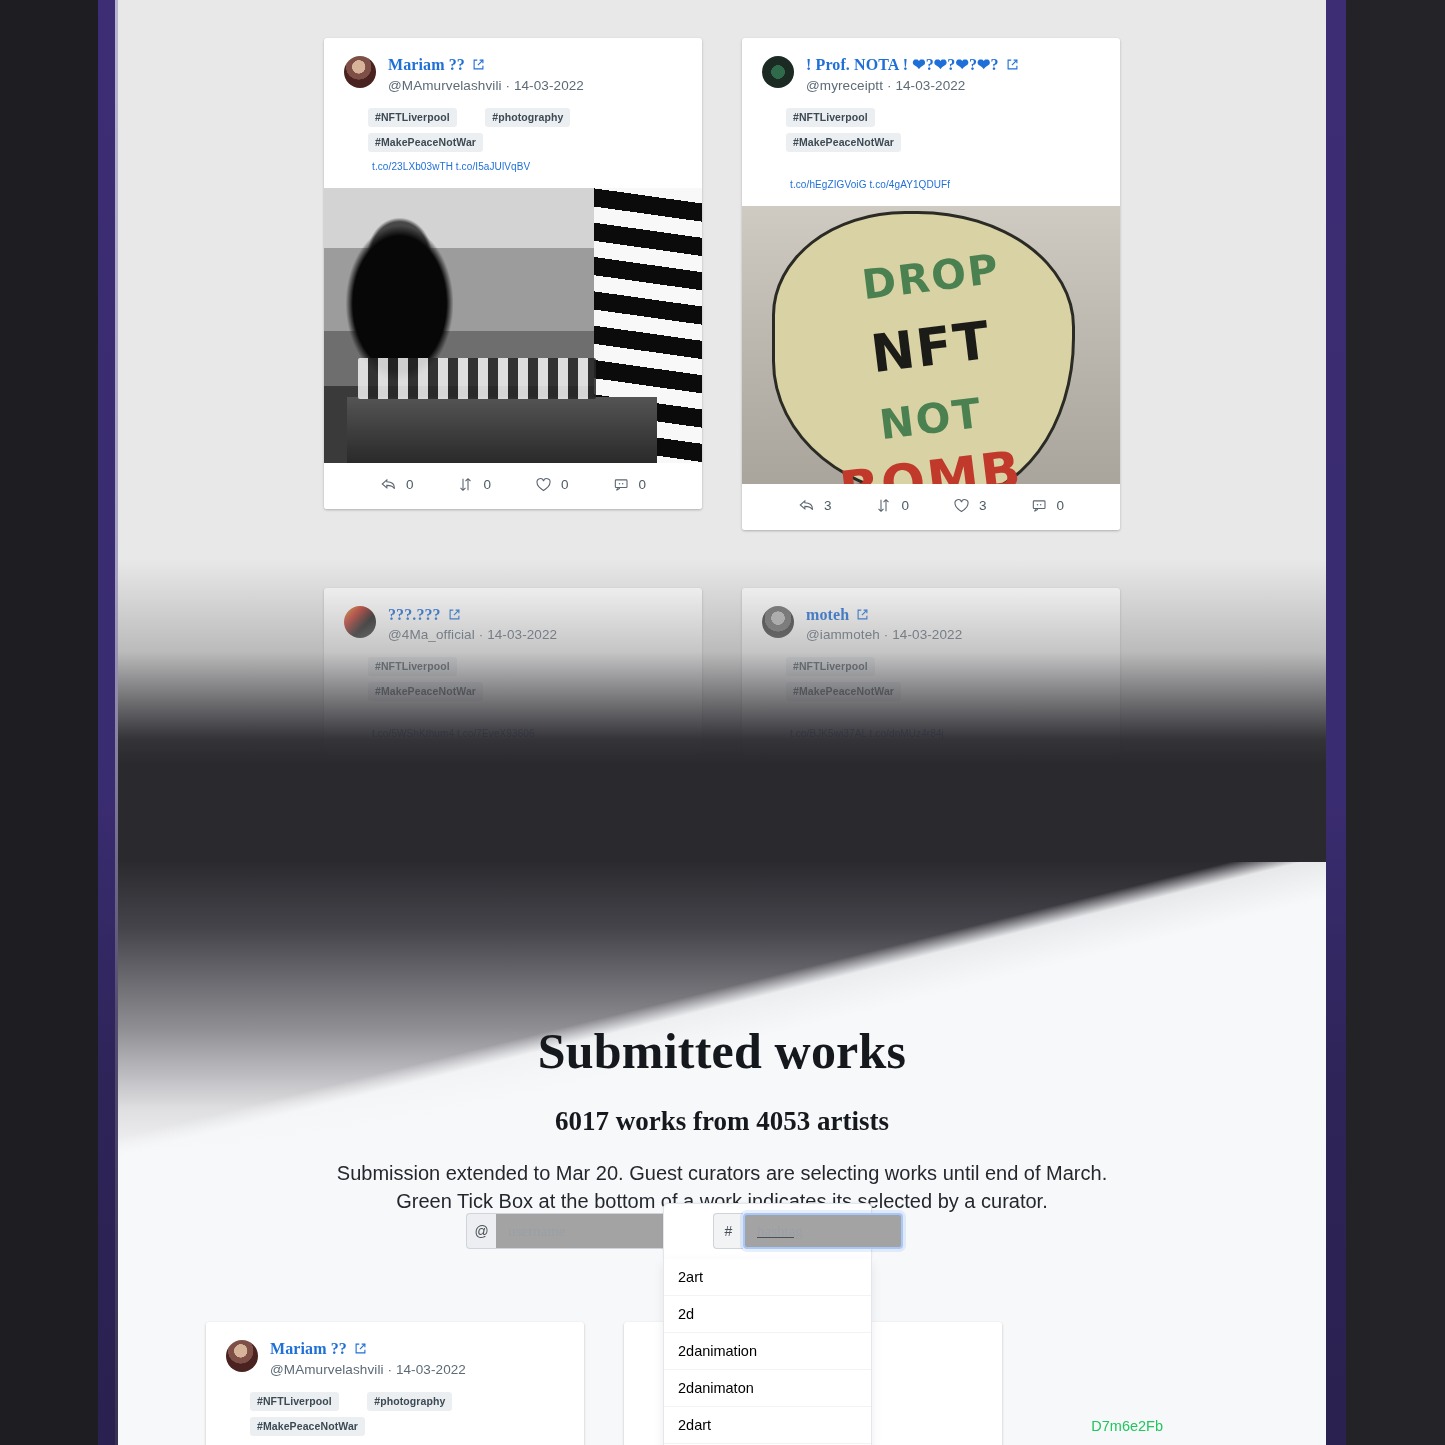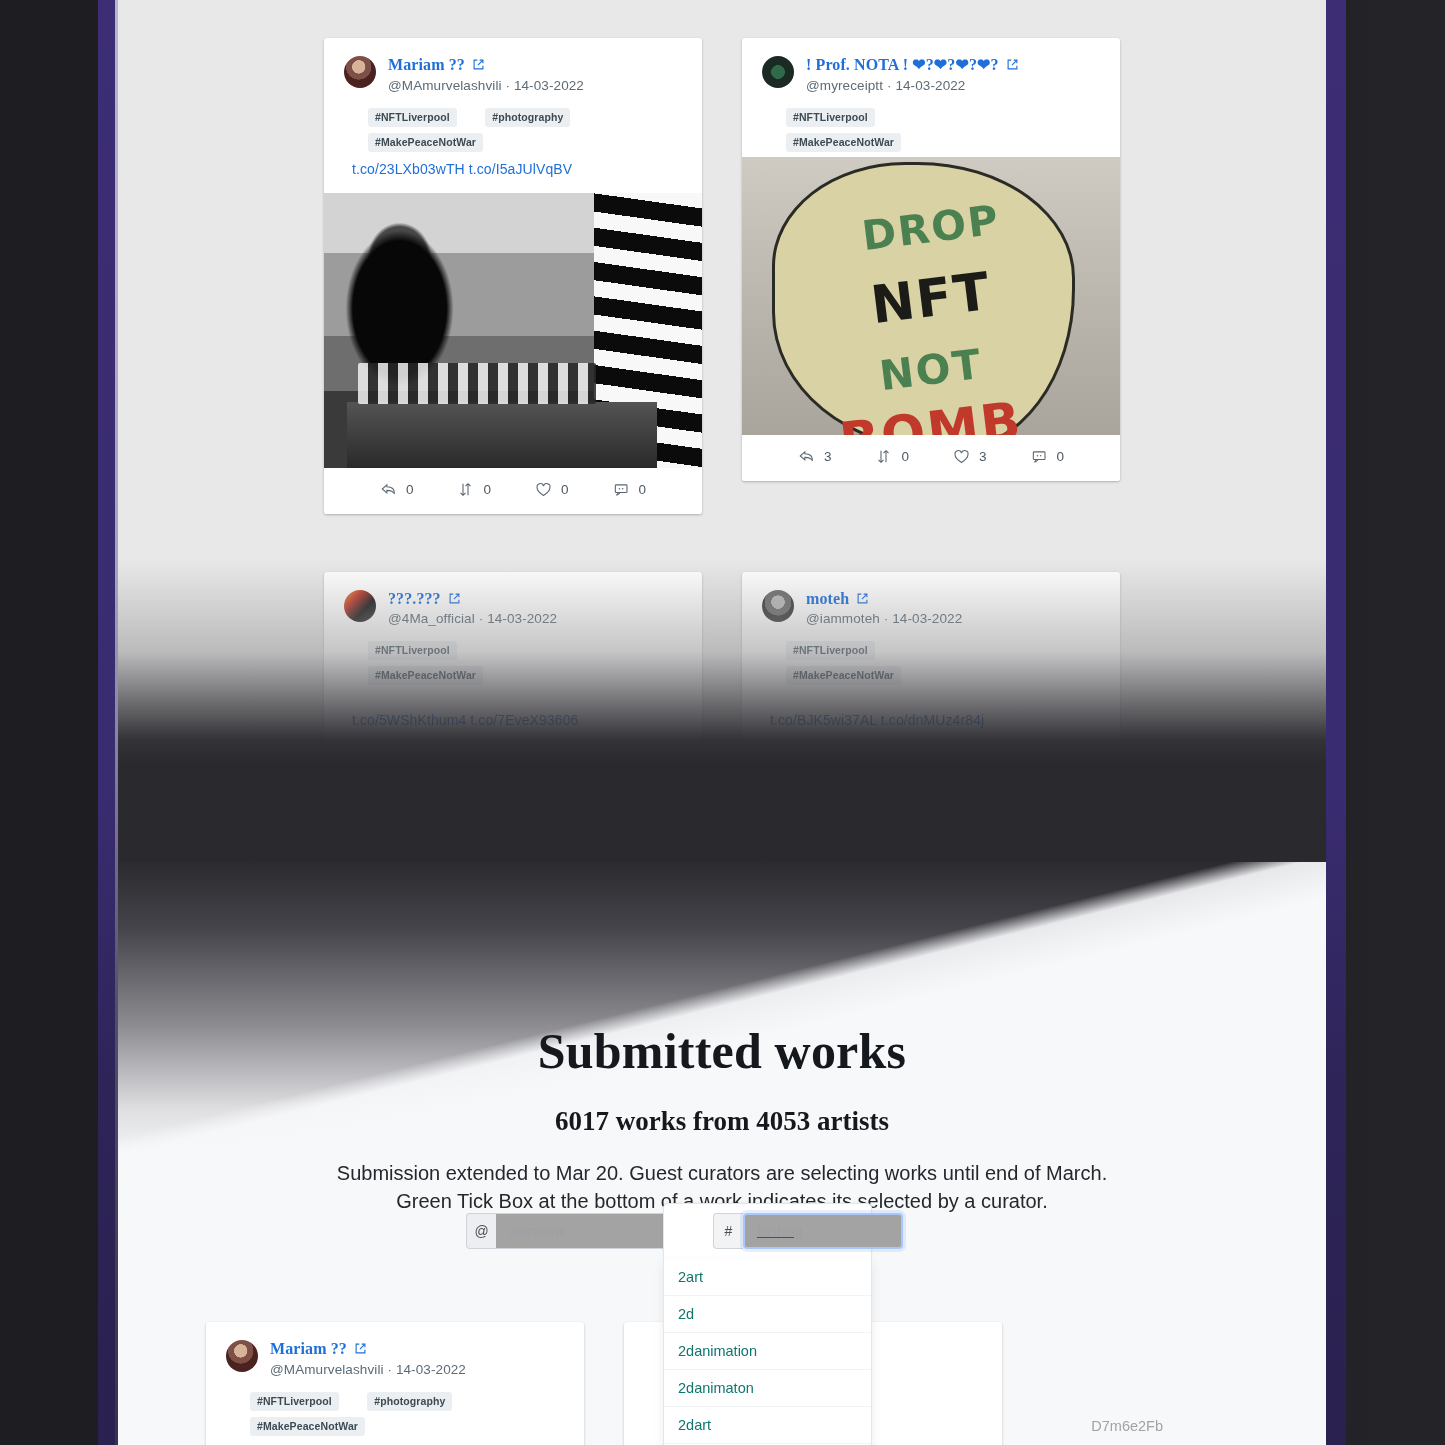--- a/index.html
+++ b/index.html
@@ -90,21 +90,21 @@
 
   .tags { padding: 14px 20px 0 28px; }
   .tagline { margin-bottom:5px; }
   .tag {
     display:inline-block; margin-right:8px; padding:3px 7px 4px 7px;
     background:#eceff1; color:#3c4a54; border-radius:3px;
     font-size:10.5px; font-weight:700; letter-spacing:.1px;margin-left:16px;
   }
   .links {
     padding: 4px 20px 16px 28px;
-    font-size:14px; color:#1f6fd8; letter-spacing:.1px; word-break:break-all;
+    font-size:10px; color:#1f6fd8; letter-spacing:.1px; word-break:break-all;margin-left:20px;
   }
   .links.spaced { padding-top:22px; }
 
   .media { width:100%; display:block; position:relative; overflow:hidden; }
   .media.h275 { height:275px; }
   .media.h278 { height:278px; }
 
   
   .img-chess {
     width:100%; height:100%;
@@ -228,35 +228,35 @@
   }
   .ig.hash { position:relative; z-index:2; }
 
   .dropdown {
     position:absolute; left:-8px; top:46px; width:209px;
     background:#fff; border:1px solid #e3e6ea; border-top:none;
     box-shadow: 0 4px 10px rgba(0,0,0,.08);
     z-index:5; max-height:190px; overflow:hidden;
   }
   .dd-item {
-    padding:10px 14px; font-size:14.5px; color:#0f766e;
+    padding:10px 14px; font-size:14.5px; color:#000000;
     border-bottom:1px solid #f1f3f5;
   }
   .dd-item:last-child { border-bottom:none; }
 
   
   .bottom-cards {
     position:absolute; left:0; top:1322px; width:1208px;
     padding: 0 206px; display:grid; grid-template-columns:1fr 1fr; gap:0 40px;
   }
   .bottom-cards .card { height:130px; }
   .frag-link {
     position:absolute; right:0; top:1418px; width:1208px;
     padding:0 206px; text-align:right;
-    font-size:14.5px; color:#a3a3a3;
+    font-size:14.5px; color:#22c55e;
   }
 </style>
 </head>
 <body>
 
 <div id="page">
 
   <div class="backdrop-left"></div>
   <div class="backdrop-right"></div>
   <div class="rail left"></div>
@@ -350,20 +350,21 @@
               <span>@myreceiptt</span>
               <span>·</span>
               <span>14-03-2022</span>
             </div>
           </div>
         </div>
         <div class="tags">
           <div class="tagline"><span class="tag">#NFTLiverpool</span></div>
           <div class="tagline"><span class="tag">#MakePeaceNotWar</span></div>
         </div>
+        <div class="links spaced">t.co/hEgZIGVoiG t.co/4gAY1QDUFf</div>
         <div class="media h278">
           <div class="img-drop">
             <div class="blob"></div>
             <div class="w w1">DROP</div>
             <div class="w w2">NFT</div>
             <div class="w w3">NOT</div>
             <div class="w w4">BOMB</div>
           </div>
         </div>
         <div class="actions">

